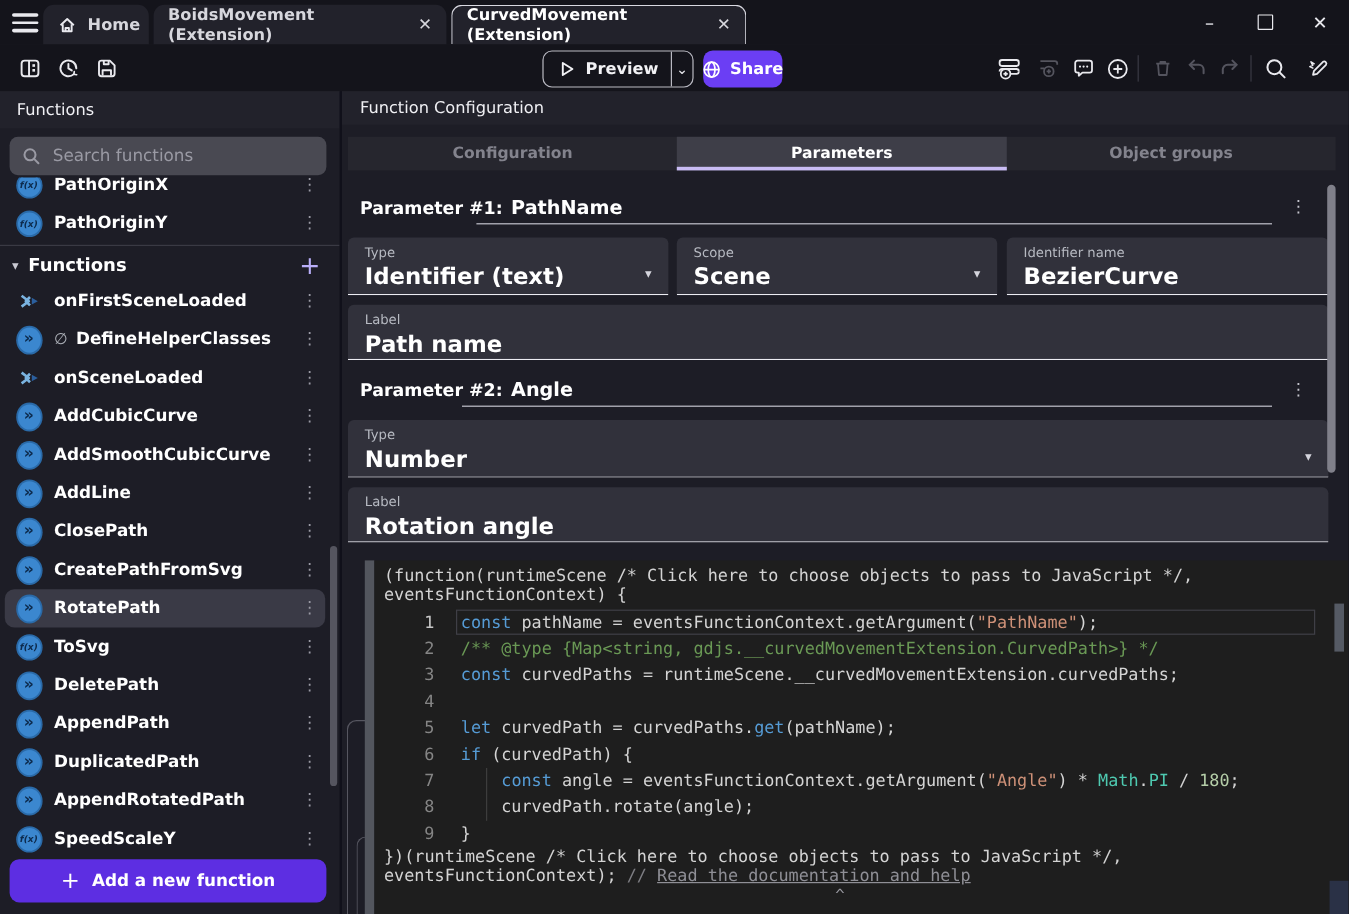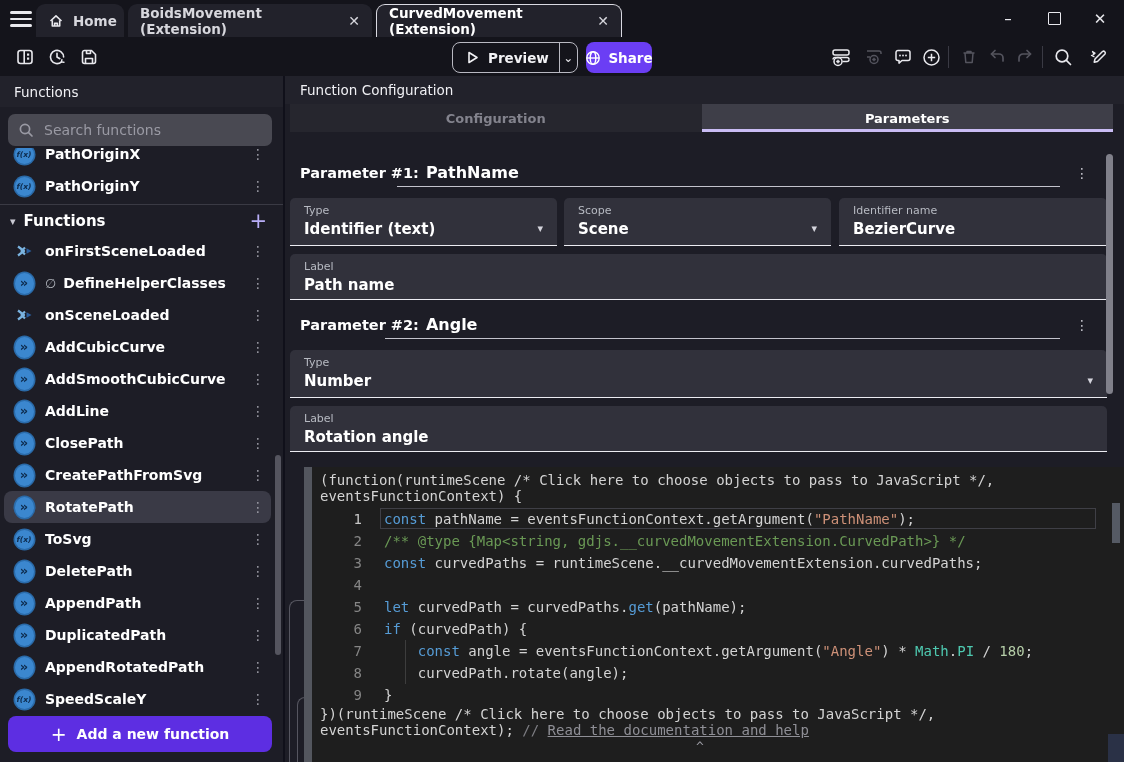--- a/index.html
+++ b/index.html
@@ -55,32 +55,32 @@
   .divline{left:0;top:204px;width:283px;height:1px;background:#3a3a44;}
   .side-scroll{left:275px;top:455px;width:6px;height:200px;border-radius:3px;background:#55555f;cursor:pointer;}
   .btn-addfn{left:8px;top:716px;width:264px;height:36px;background:#5d2ee2;border-radius:8px;
        display:flex;align-items:center;justify-content:center;gap:10px;cursor:pointer;}
   .btn-addfn .pl{font-size:19px;font-weight:400;color:#fff;}
   .btn-addfn .lbl{font-size:14px;font-weight:700;color:#fff;}
   .vdiv{left:283px;top:76px;width:2px;height:686px;background:#10101a;}
   
   .main-header{left:285px;top:76px;width:839px;height:28px;background:#22222b;display:flex;align-items:center;}
   .main-header .t{font-size:13.5px;color:#f0f0f4;margin-left:15px;}
-  .tabbar{left:290px;top:104px;width:823px;height:28px;background:#26262e;display:flex;}
+  .tabbar{left:290px;top:114px;width:823px;height:28px;background:#26262e;display:flex;}
   .ftab{flex:1;display:flex;align-items:center;justify-content:center;font-size:13px;font-weight:700;color:#83838d;cursor:pointer;position:relative;}
   .ftab.active{background:#3e3e48;color:#fff;}
   .ftab.active .ul{position:absolute;left:0;right:0;bottom:0;height:3px;background:#c9bcf4;}
   .pname-row{height:22px;display:flex;align-items:baseline;}
   .pname-row .pt{font-size:14.5px;font-weight:700;color:#fff;}
   .pname-row .pv{font-size:16px;font-weight:700;color:#fff;margin-left:7px;}
   .punderline{height:1px;background:#c3c3cc;}
   .kebab2{width:20px;text-align:center;color:#c3c3cc;font-size:14px;cursor:pointer;}
   .field{background:#31313b;border-radius:5px 5px 0 0;border-bottom:1.5px solid #ececf2;box-sizing:border-box;cursor:text;}
   .field .fl{font-size:11px;color:#b7bac2;margin:6px 0 0 14px;}
-  .field .fv{font-size:15px;font-weight:600;color:#fff;margin:3px 0 0 14px;white-space:nowrap;}
+  .field .fv{font-size:19px;font-weight:600;color:#fff;margin:3px 0 0 14px;white-space:nowrap;}
   .field .chev{position:absolute;right:14px;top:24px;color:#d5d5dd;font-size:11px;cursor:pointer;}
   .pscroll{left:1106px;top:154px;width:7px;height:240px;border-radius:4px;background:#80808a;cursor:pointer;}
   
   .code-left-bracket{border-left:1.5px solid #565660;border-top:1.5px solid #565660;border-radius:8px 0 0 0;}
   .code-strip{left:304px;top:467px;width:8px;height:295px;background:#53565e;cursor:col-resize;}
   .editor{left:312px;top:467px;width:812px;height:295px;background:#1e1e1e;overflow:hidden;cursor:text;}
   .codefont{font-family:"DejaVu Sans Mono","Liberation Mono",monospace;font-size:14px;}
   .wraphead{position:absolute;left:8px;top:5px;line-height:16px;color:#d4d4d4;white-space:pre;}
   .wrapfoot{position:absolute;left:8px;top:239px;line-height:16px;color:#d4d4d4;white-space:pre;}
   .codeline{position:absolute;left:0;height:22px;line-height:22px;white-space:pre;width:100%;}
@@ -430,20 +430,23 @@
   </div>
 
   <div class="abs tabbar">
     <div class="ftab">
         <span>Configuration</span>
       </div>
     <div class="ftab active">
         <span>Parameters</span>
         <span class="ul"></span>
       </div>
+    <div class="ftab">
+        <span>Object groups</span>
+      </div>
   </div>
 
   <div class="abs pname-row" style="left:300px;top:163px;">
     <span class="pt">Parameter #1:</span>
     <span class="pv">PathName</span>
   </div>
   <div class="abs punderline" style="left:397px;top:186px;width:663px;">
       <div class="punderline"></div>
     </div>
   <div class="abs kebab2" style="left:1072px;top:165px;">⋮</div>

